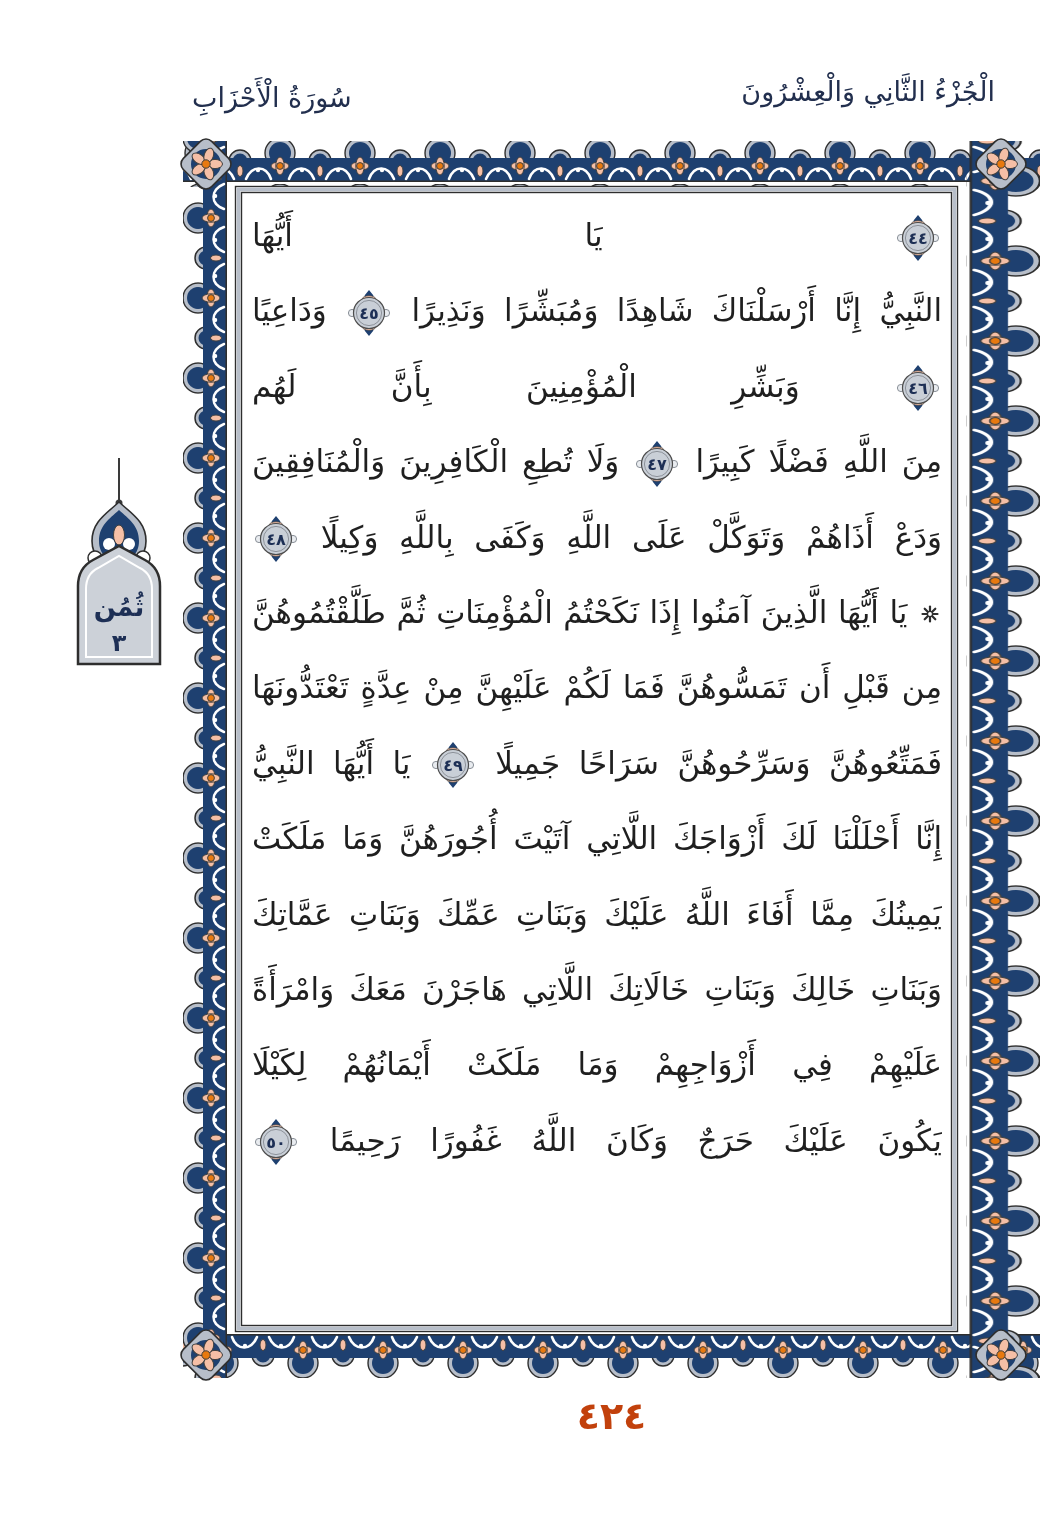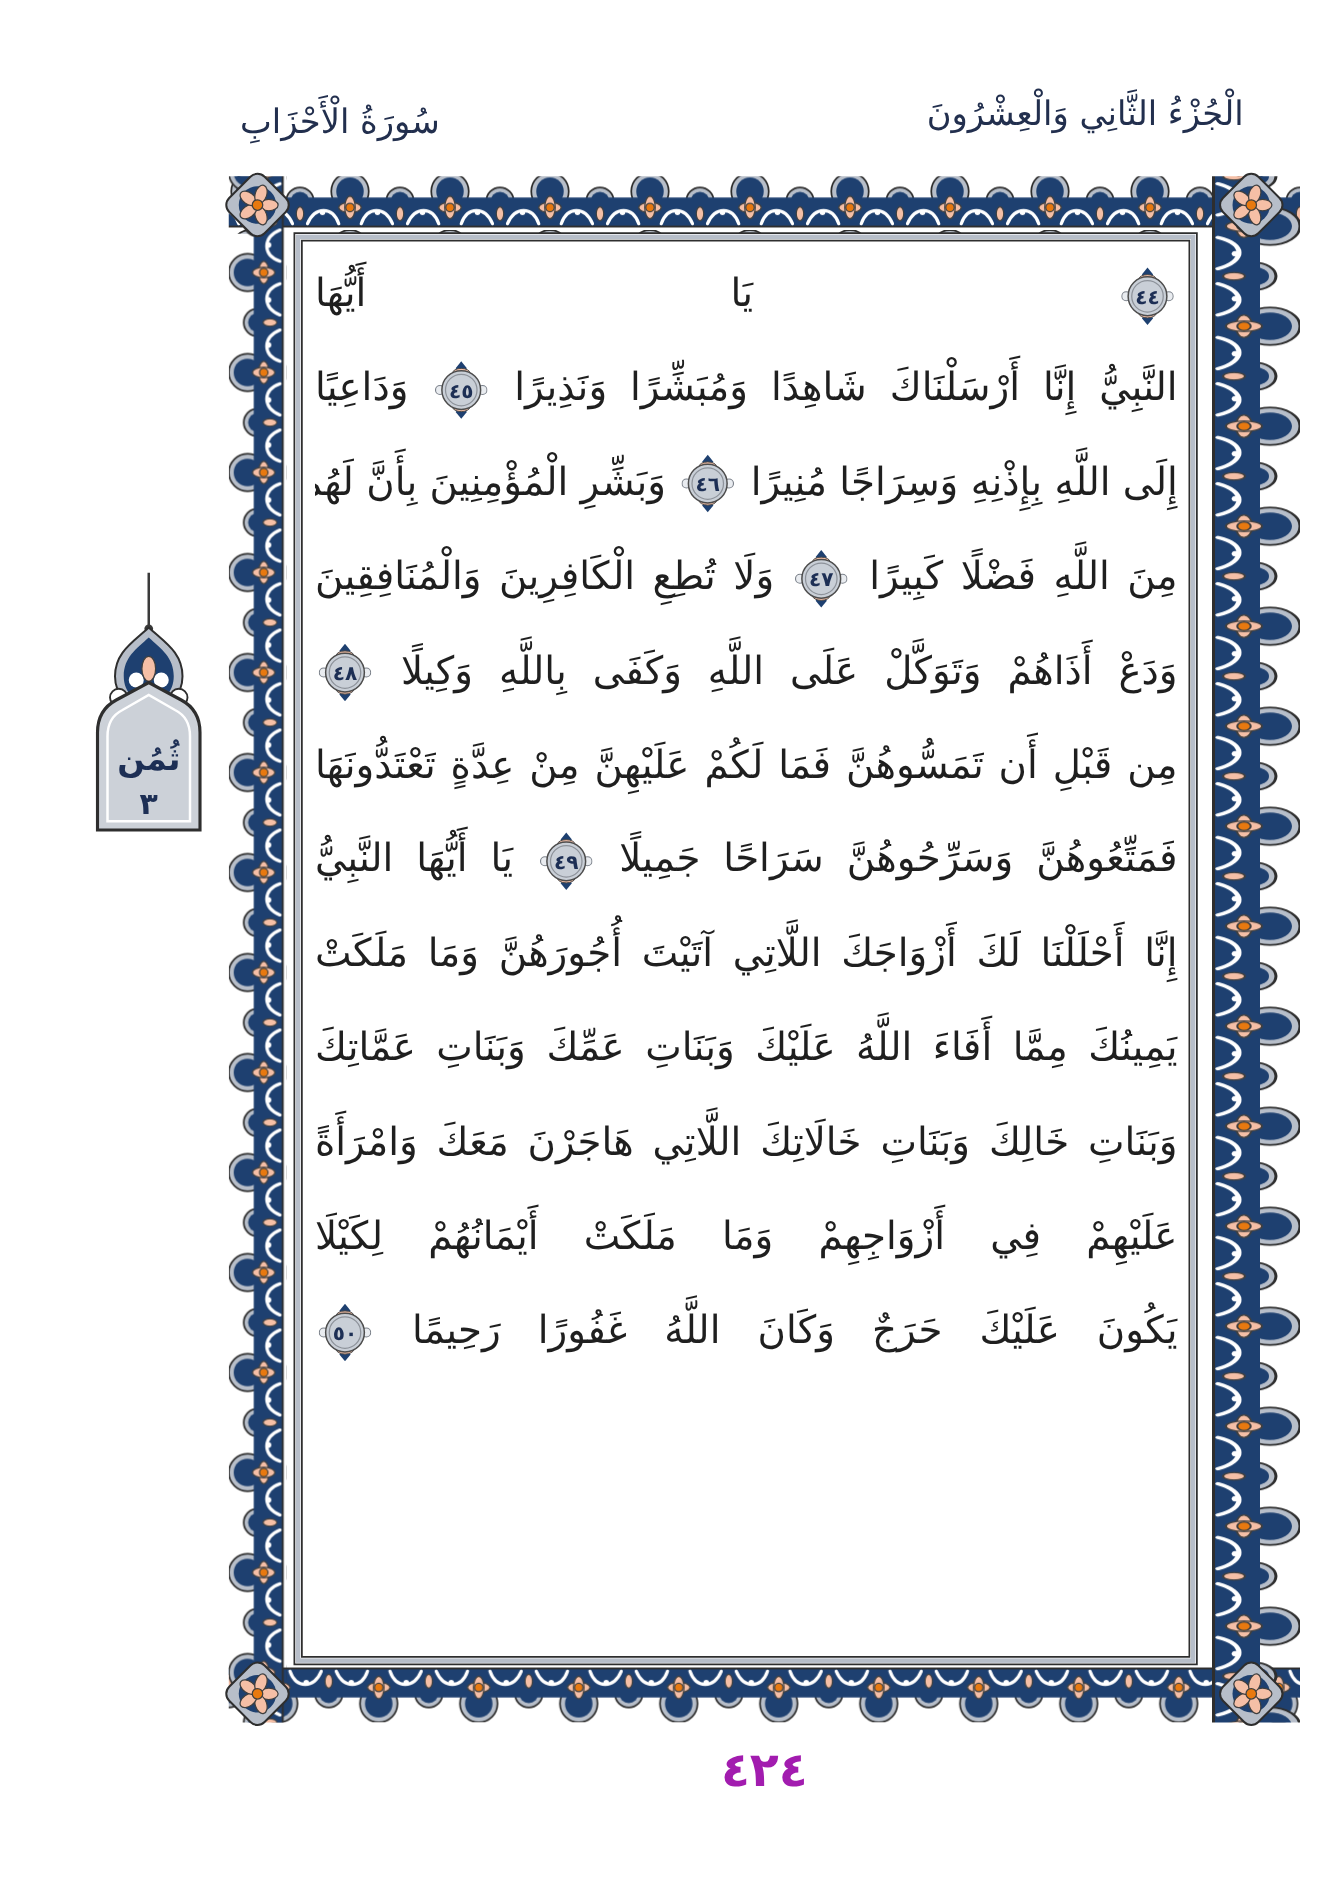--- a/index.html
+++ b/index.html
@@ -35,21 +35,21 @@
   .qline{height:75.4px;line-height:75.4px;font-size:31px;color:var(--text-ink);
     text-align:justify;text-align-last:justify;white-space:nowrap;overflow:hidden}
   .ayah-svg{vertical-align:middle;margin:0 3px;display:inline-block}
   .rub-svg{vertical-align:middle;margin:0 2px;display:inline-block}
 
   .marker{position:absolute;left:62px;top:458px}
   .marker text{font-family:"DejaVu Sans",sans-serif;font-weight:bold;
     fill:var(--medallion-number)}
 
   .pagenum{position:absolute;left:183px;top:1394px;width:857px;text-align:center;
-    font-size:38px;font-weight:bold;color:#a21caf}
+    font-size:38px;font-weight:bold;color:#c2410c}
 </style>
 </head>
 <body>
 
 <div class="page">
 
   <div class="hdr hdr-right">الْجُزْءُ الثَّانِي وَالْعِشْرُونَ</div>
   <div class="hdr hdr-left">سُورَةُ الْأَحْزَابِ</div>
 
   <svg class="border-svg" width="1063" height="1520" viewBox="0 0 1063 1520" aria-hidden="true">
@@ -142,21 +142,21 @@
             <path d="M21,1 L25.5,6.5 L21,12 L16.5,6.5 Z" style="fill:var(--navy)"></path>
             <path d="M21,36 L25.5,41.5 L21,47 L16.5,41.5 Z" style="fill:var(--navy)"></path>
             <ellipse cx="21" cy="10.5" rx="7" ry="3.8" style="fill:var(--peach);stroke:#4a4a4a;stroke-width:.8"></ellipse>
             <ellipse cx="21" cy="37.5" rx="7" ry="3.8" style="fill:var(--peach);stroke:#4a4a4a;stroke-width:.8"></ellipse>
             <circle cx="4" cy="24" r="3.6" style="fill:#e9ecf0;stroke:#7c828b;stroke-width:.9"></circle>
             <circle cx="38" cy="24" r="3.6" style="fill:#e9ecf0;stroke:#7c828b;stroke-width:.9"></circle>
             <circle cx="21" cy="24" r="15.5" style="fill:var(--medallion-fill);stroke:#4d4d4d;stroke-width:1.2"></circle>
             <circle cx="21" cy="24" r="12.6" style="fill:none;stroke:#8d929a;stroke-width:1"></circle>
             <text x="21" y="30" text-anchor="middle" font-size="16" font-weight="bold" style="fill:var(--medallion-number);font-family:'DejaVu Sans',sans-serif">٤٥</text>
           </svg></span> <span>وَدَاعِيًا</span></div>
-      <div class="qline"><span>إِلَى اللَّهِ بِإِذْنِهِ وَسِرَاجًا مُنِيرًا</span> <span><svg class="ayah-svg" width="42" height="48" viewBox="0 0 42 48">
+      <div class="qline"> <span><svg class="ayah-svg" width="42" height="48" viewBox="0 0 42 48">
             <path d="M21,1 L25.5,6.5 L21,12 L16.5,6.5 Z" style="fill:var(--navy)"></path>
             <path d="M21,36 L25.5,41.5 L21,47 L16.5,41.5 Z" style="fill:var(--navy)"></path>
             <ellipse cx="21" cy="10.5" rx="7" ry="3.8" style="fill:var(--peach);stroke:#4a4a4a;stroke-width:.8"></ellipse>
             <ellipse cx="21" cy="37.5" rx="7" ry="3.8" style="fill:var(--peach);stroke:#4a4a4a;stroke-width:.8"></ellipse>
             <circle cx="4" cy="24" r="3.6" style="fill:#e9ecf0;stroke:#7c828b;stroke-width:.9"></circle>
             <circle cx="38" cy="24" r="3.6" style="fill:#e9ecf0;stroke:#7c828b;stroke-width:.9"></circle>
             <circle cx="21" cy="24" r="15.5" style="fill:var(--medallion-fill);stroke:#4d4d4d;stroke-width:1.2"></circle>
             <circle cx="21" cy="24" r="12.6" style="fill:none;stroke:#8d929a;stroke-width:1"></circle>
             <text x="21" y="30" text-anchor="middle" font-size="16" font-weight="bold" style="fill:var(--medallion-number);font-family:'DejaVu Sans',sans-serif">٤٦</text>
           </svg></span> <span>وَبَشِّرِ الْمُؤْمِنِينَ بِأَنَّ لَهُم</span></div>
@@ -175,20 +175,29 @@
             <path d="M21,1 L25.5,6.5 L21,12 L16.5,6.5 Z" style="fill:var(--navy)"></path>
             <path d="M21,36 L25.5,41.5 L21,47 L16.5,41.5 Z" style="fill:var(--navy)"></path>
             <ellipse cx="21" cy="10.5" rx="7" ry="3.8" style="fill:var(--peach);stroke:#4a4a4a;stroke-width:.8"></ellipse>
             <ellipse cx="21" cy="37.5" rx="7" ry="3.8" style="fill:var(--peach);stroke:#4a4a4a;stroke-width:.8"></ellipse>
             <circle cx="4" cy="24" r="3.6" style="fill:#e9ecf0;stroke:#7c828b;stroke-width:.9"></circle>
             <circle cx="38" cy="24" r="3.6" style="fill:#e9ecf0;stroke:#7c828b;stroke-width:.9"></circle>
             <circle cx="21" cy="24" r="15.5" style="fill:var(--medallion-fill);stroke:#4d4d4d;stroke-width:1.2"></circle>
             <circle cx="21" cy="24" r="12.6" style="fill:none;stroke:#8d929a;stroke-width:1"></circle>
             <text x="21" y="30" text-anchor="middle" font-size="16" font-weight="bold" style="fill:var(--medallion-number);font-family:'DejaVu Sans',sans-serif">٤٨</text>
           </svg></span></div>
+      <div class="qline"><span><svg class="rub-svg" width="20" height="20" viewBox="0 0 20 20">
+            <g stroke="#2e2e2e" stroke-width="2.2" stroke-linecap="round">
+              <line x1="10" y1="2.5" x2="10" y2="17.5"></line>
+              <line x1="2.5" y1="10" x2="17.5" y2="10"></line>
+              <line x1="4.7" y1="4.7" x2="15.3" y2="15.3"></line>
+              <line x1="15.3" y1="4.7" x2="4.7" y2="15.3"></line>
+            </g>
+            <circle cx="10" cy="10" r="2.6" fill="#ffffff" stroke="#2e2e2e" stroke-width="1.4"></circle>
+          </svg></span> <span>يَا أَيُّهَا الَّذِينَ آمَنُوا إِذَا نَكَحْتُمُ الْمُؤْمِنَاتِ ثُمَّ طَلَّقْتُمُوهُنَّ</span></div>
       <div class="qline"><span>مِن قَبْلِ أَن تَمَسُّوهُنَّ فَمَا لَكُمْ عَلَيْهِنَّ مِنْ عِدَّةٍ تَعْتَدُّونَهَا</span></div>
       <div class="qline"><span>فَمَتِّعُوهُنَّ وَسَرِّحُوهُنَّ سَرَاحًا جَمِيلًا</span> <span><svg class="ayah-svg" width="42" height="48" viewBox="0 0 42 48">
             <path d="M21,1 L25.5,6.5 L21,12 L16.5,6.5 Z" style="fill:var(--navy)"></path>
             <path d="M21,36 L25.5,41.5 L21,47 L16.5,41.5 Z" style="fill:var(--navy)"></path>
             <ellipse cx="21" cy="10.5" rx="7" ry="3.8" style="fill:var(--peach);stroke:#4a4a4a;stroke-width:.8"></ellipse>
             <ellipse cx="21" cy="37.5" rx="7" ry="3.8" style="fill:var(--peach);stroke:#4a4a4a;stroke-width:.8"></ellipse>
             <circle cx="4" cy="24" r="3.6" style="fill:#e9ecf0;stroke:#7c828b;stroke-width:.9"></circle>
             <circle cx="38" cy="24" r="3.6" style="fill:#e9ecf0;stroke:#7c828b;stroke-width:.9"></circle>
             <circle cx="21" cy="24" r="15.5" style="fill:var(--medallion-fill);stroke:#4d4d4d;stroke-width:1.2"></circle>
             <circle cx="21" cy="24" r="12.6" style="fill:none;stroke:#8d929a;stroke-width:1"></circle>

